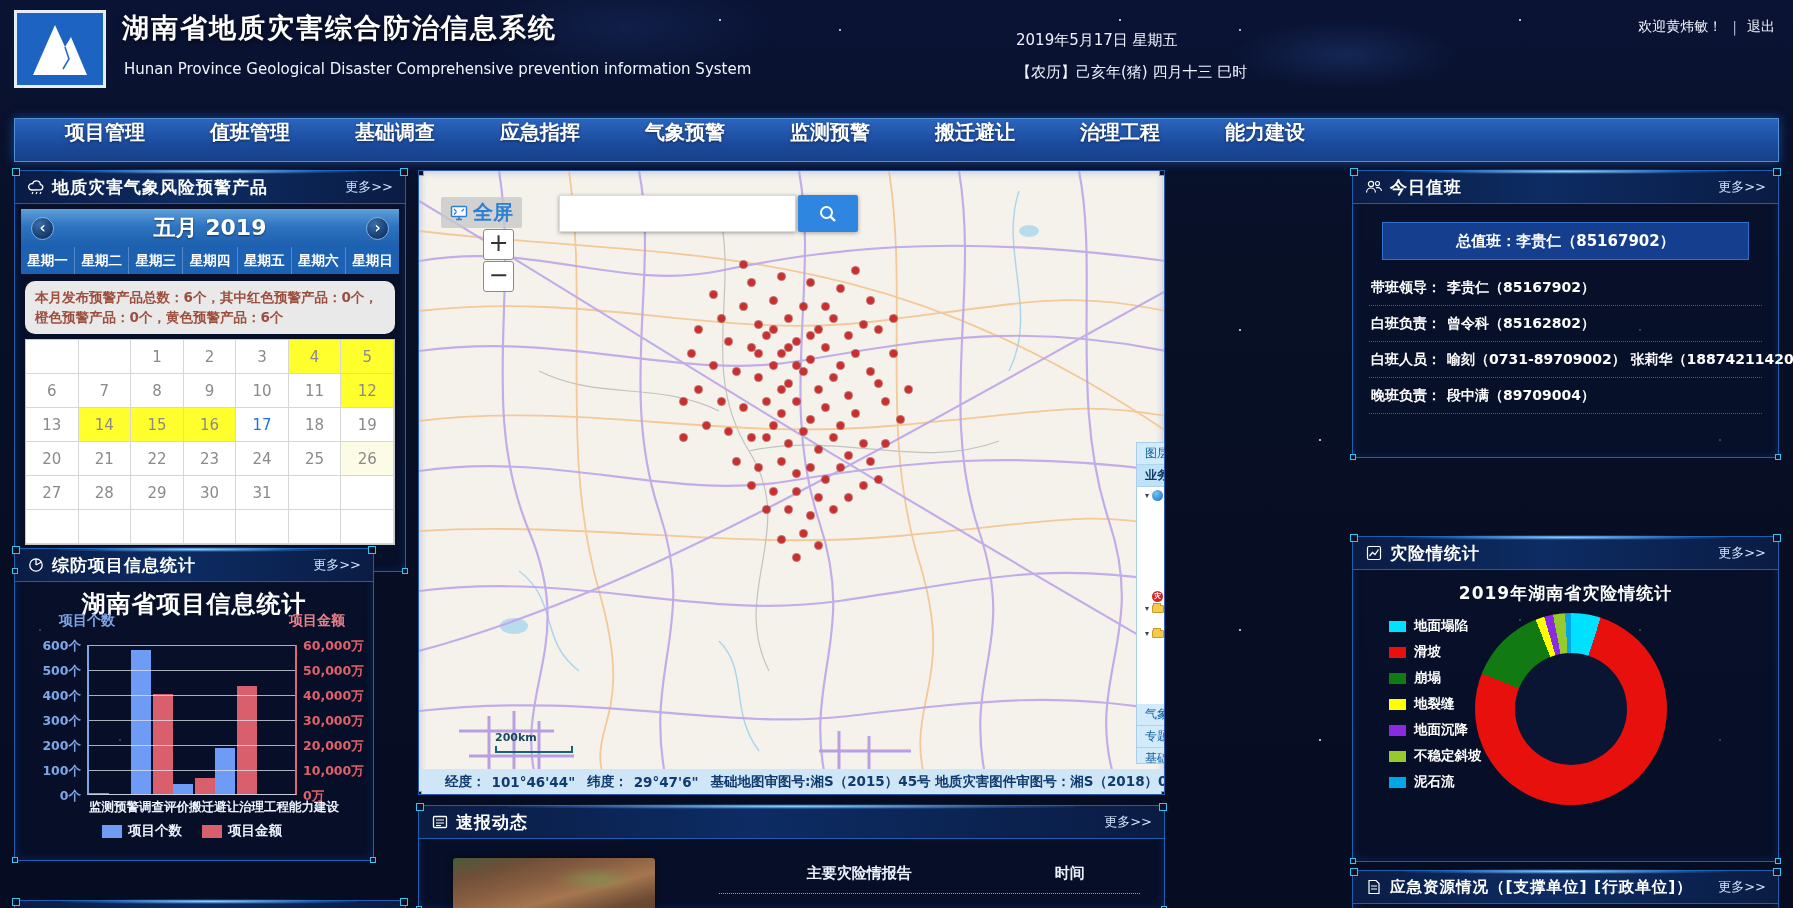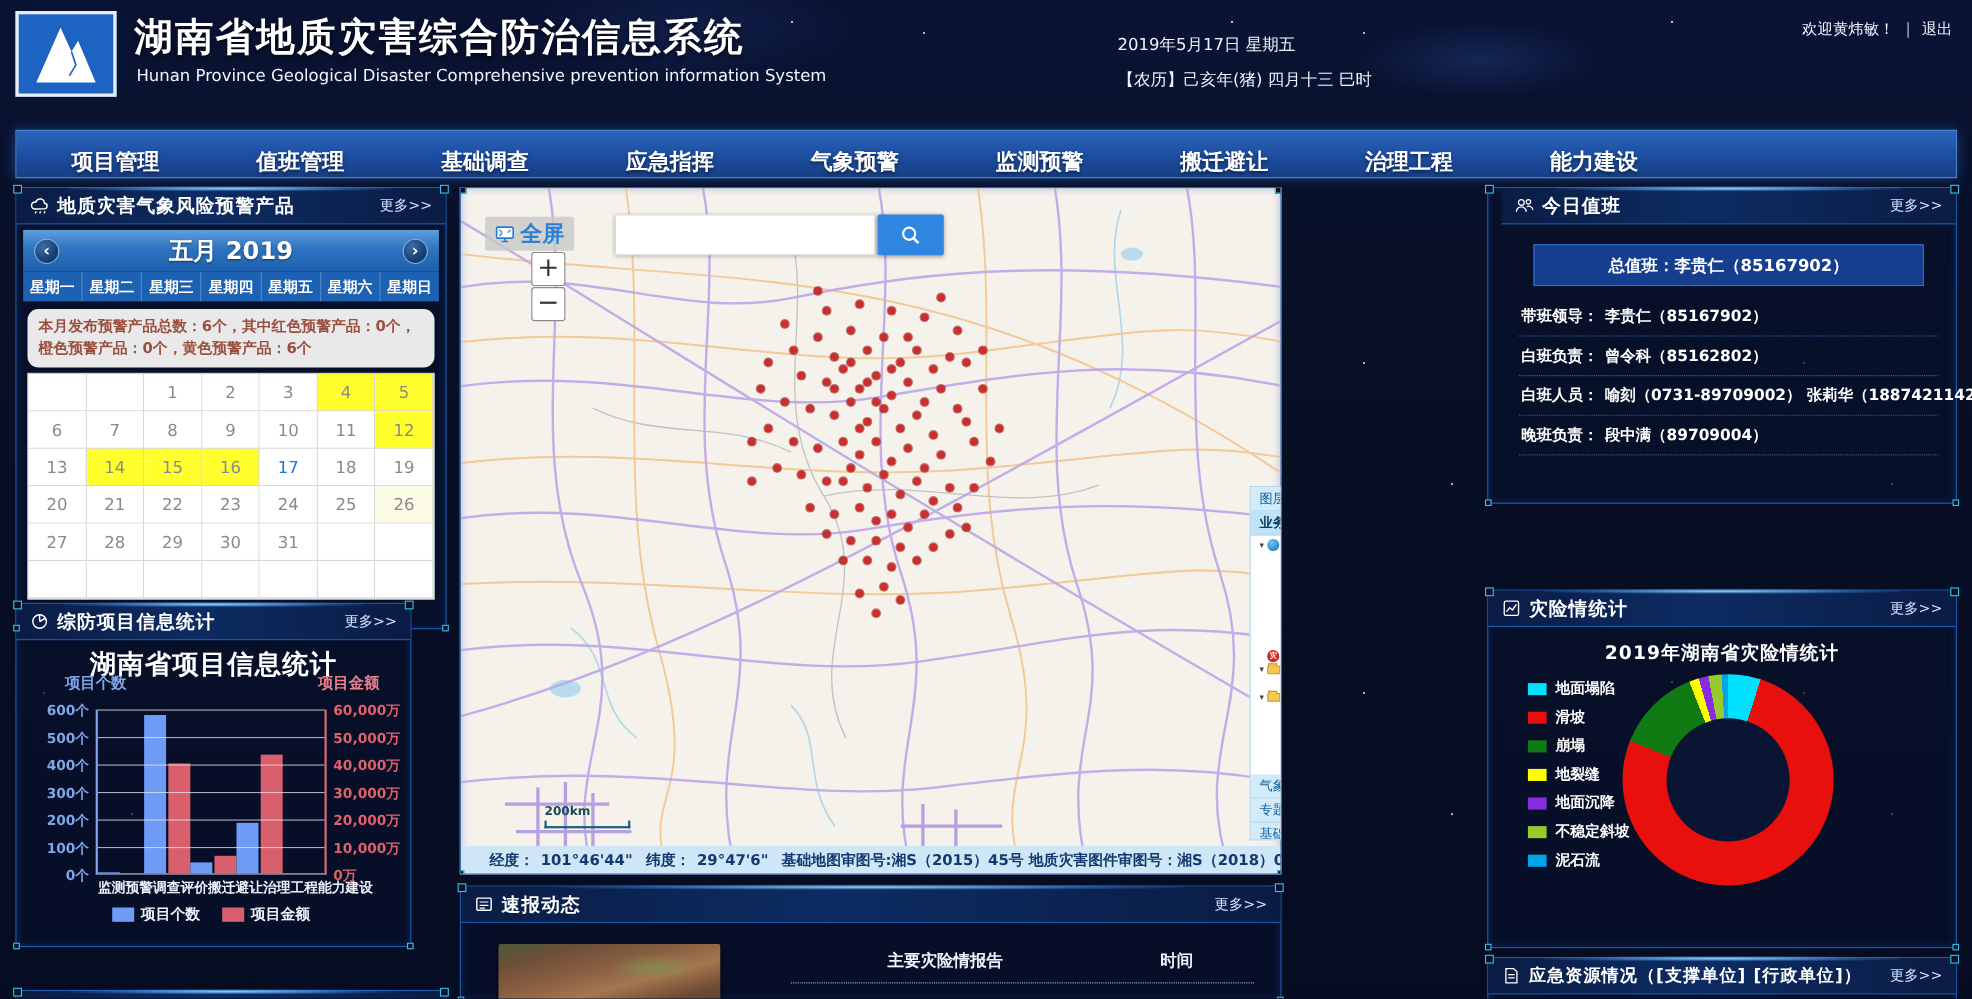--- a/index.html
+++ b/index.html
@@ -21,33 +21,33 @@
       radial-gradient(1.5px 1.5px at 120px 140px,#cfe0ff 50%,transparent 52%),
       radial-gradient(160px 50px at 75% 6%,rgba(60,110,210,.28),transparent 70%),
       radial-gradient(220px 70px at 35% 3%,rgba(50,90,180,.22),transparent 70%);
     background-size:400px 300px,400px 300px,400px 300px,400px 300px,400px 300px,100% 100%,100% 100%;
   }
   .abs { position:absolute; }
 
   
   .logo-box{ left:14px; top:10px; width:92px; height:78px; background:#1d63c2;
     border:3px solid #e8eef8; display:flex; align-items:center; justify-content:center; }
-  .app-title{ left:122px; top:10px; font-size:35px; font-weight:bold; letter-spacing:2px;
+  .app-title{ left:122px; top:10px; font-size:27px; font-weight:bold; letter-spacing:2px;
     text-shadow:0 2px 5px rgba(0,0,0,.7); white-space:nowrap; }
   .app-subtitle{ left:124px; top:60px; font-size:15px; color:#f2f6ff; white-space:nowrap; }
   .date-block{ left:1016px; top:24px; font-size:15px; color:#eef3ff; line-height:32px; }
   .session{ right:18px; top:18px; font-size:14px; color:#f0f4ff; display:flex; gap:10px; align-items:center;}
   .session .logout{ cursor:pointer; }
   .session .sep{ color:#9fb4d8; }
 
   
   .nav-bar{ left:14px; top:118px; width:1765px; height:44px;
     background:linear-gradient(180deg,#2b65bd 0%,#1c4d9f 55%,#173f86 100%);
     border:1px solid #4f8fd6; box-shadow:0 0 10px rgba(40,100,200,.6);
-    display:flex; align-items:flex-end; padding-left:40px; gap:68px; }
+    display:flex; align-items:flex-start; padding-left:40px; gap:45px; }
   .nav-item{ font-size:20px; font-weight:bold; color:#fff; padding:0 10px; white-space:nowrap;
     text-shadow:0 1px 3px rgba(0,0,0,.5); cursor:pointer; }
 
   
   .panel{ position:absolute; background:rgba(8,17,43,.72); border:1px solid #1b5fb0;
     box-shadow:0 0 8px rgba(20,80,180,.35) inset; }
   .panel::before,.panel::after{ content:""; position:absolute; width:6px; height:6px;
     border:1px solid #35c4f0; background:#081126; z-index:5;}
   .panel::before{ top:-3px; left:-3px; } .panel::after{ top:-3px; right:-3px; }
   .corner{ position:absolute; width:6px; height:6px; border:1px solid #35c4f0; background:#081126; z-index:5;}
@@ -646,21 +646,21 @@
     </div>
     <div class="photo"></div>
     <div class="report-head">
       <span class="c1">主要灾险情报告</span>
       <span class="c2">时间</span>
     </div>
   <span class="corner bl"></span>
       <span class="corner br"></span>
     </div>
 
-  <div class="panel" style="left:1352px;top:170px;width:427px;height:288px;padding-left:12px;">
+  <div class="panel" style="left:1352px;top:170px;width:427px;height:288px;">
     <div class="panel-h">
       <div class="glow"></div>
       <span class="h-icon">
         <svg width="18" height="16" viewBox="0 0 18 16">
             <circle cx="6" cy="5" r="2.6" fill="none" stroke="#fff" stroke-width="1.2"></circle>
             <path d="M1.5,13.5 a4.5 4.5 0 0 1 9,0" fill="none" stroke="#fff" stroke-width="1.2"></path>
             <circle cx="12.5" cy="4.5" r="2" fill="none" stroke="#fff" stroke-width="1.1"></circle>
             <path d="M11,9 a3.6 3.6 0 0 1 5.5,3" fill="none" stroke="#fff" stroke-width="1.1"></path>
           </svg>
       </span>

